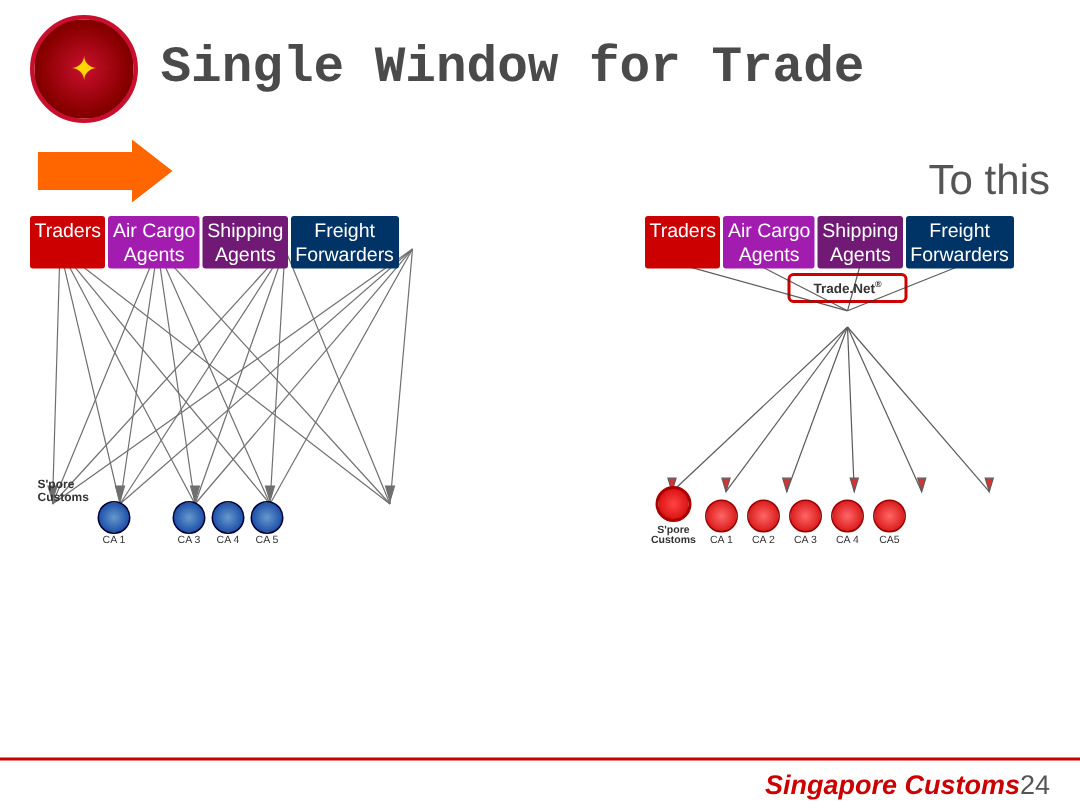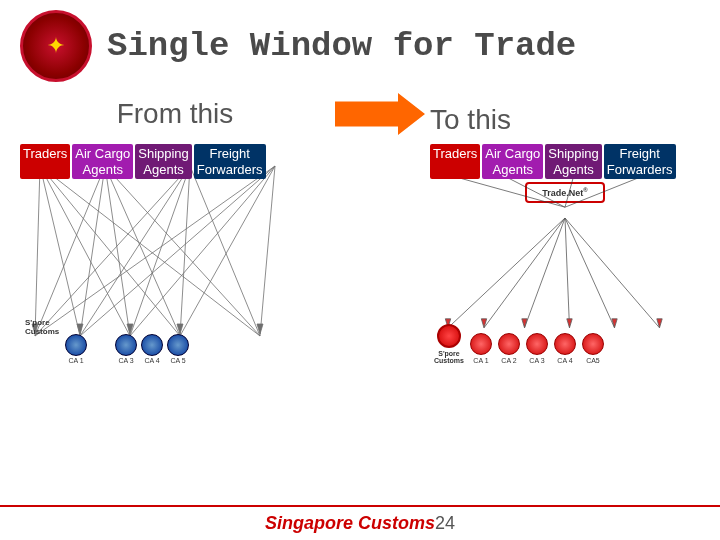--- a/index.html
+++ b/index.html
@@ -65,21 +65,21 @@
       text-align: center;
     }
     .big-arrow {
       width: 90px;
       height: 42px;
       background: #ff6600;
       clip-path: polygon(0 20%, 70% 20%, 70% 0%, 100% 50%, 70% 100%, 70% 80%, 0 80%);
     }
     .to-label {
       flex: 1;
-      text-align: left;
+      text-align: right;
       font-size: 28px;
       color: #555;
       margin-top: 12px;
     }
 
     
     .diagrams-row {
       display: flex;
       gap: 0;
     }
@@ -239,21 +239,21 @@
 
     
     .footer {
       position: absolute;
       bottom: 0;
       left: 0;
       right: 0;
       border-top: 2px solid #cc0000;
       padding: 6px 20px;
       display: flex;
-      justify-content: center;
+      justify-content: flex-end;
       align-items: flex-end;
     }
     .footer-left {
       display: flex;
       flex-direction: column;
     }
     .footer-org {
       font-size: 18px;
       font-weight: bold;
       color: #cc0000;
@@ -275,21 +275,20 @@
 <div class="header">
   <div class="logo-circle">
     <div class="logo-inner">✦</div>
   </div>
   <div class="page-title">Single Window for Trade</div>
 </div>
 
 <div class="main">
 
   <div class="sections-row">
-    <div class="from-label section-label">From this</div>
     <div class="arrow-spacer">
       <div class="big-arrow"></div>
     </div>
     <div class="to-label section-label">To this</div>
   </div>
 
   <div class="diagrams-row">
 
     <div class="left-diagram">
 

